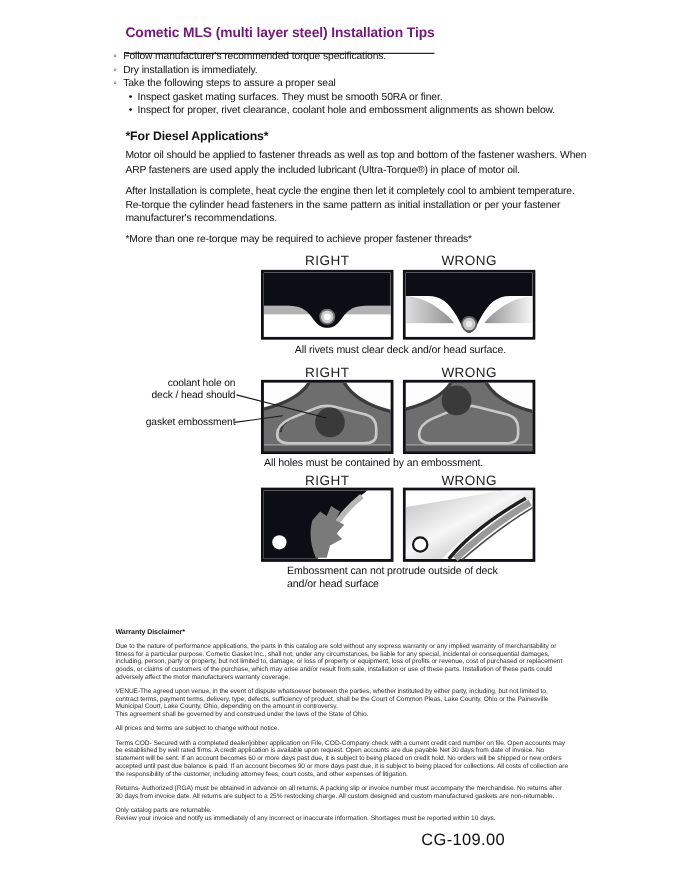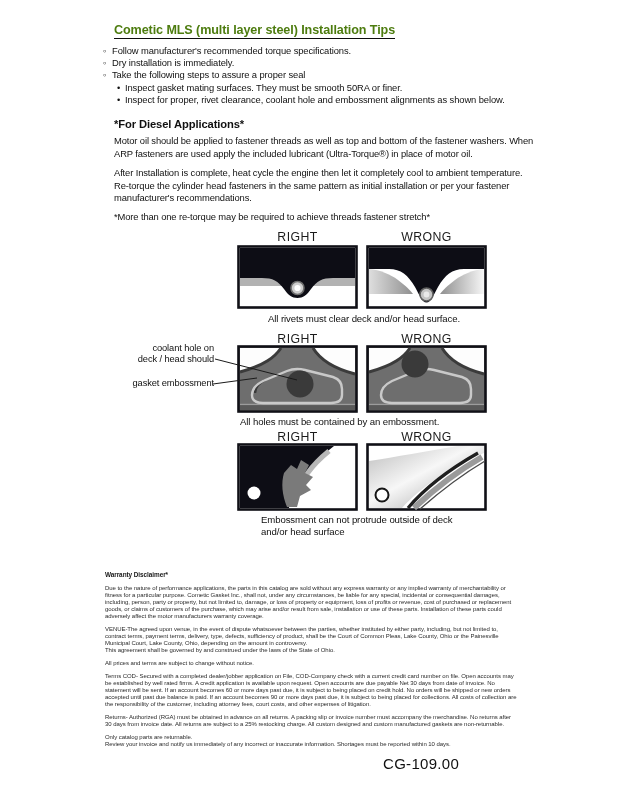--- a/index.html
+++ b/index.html
@@ -2,22 +2,22 @@
 <html><head>
 <meta charset="utf-8">
 <style>
   html,body{margin:0;padding:0;background:#ffffff;}
   .page{
     position:relative;width:618px;height:800px;background:#ffffff;overflow:hidden;
     font-family:"Liberation Sans","DejaVu Sans",sans-serif;color:#111;
   }
   
   .title{
-    position:absolute;left:114px;top:23px;font-size:12.6px;font-weight:bold;color:#4d7c0f;
-    border-bottom:1.6px solid #0d0d0d;padding-bottom:1px;letter-spacing:-.1px;white-space:nowrap;
+    position:absolute;left:114px;top:23px;font-size:12.6px;font-weight:bold;color:#701a75;
+    border-bottom:1.6px solid #0d0d0d;padding-bottom:11px;letter-spacing:-.1px;white-space:nowrap;
   }
   .bullets{position:absolute;left:103px;top:45px;width:440px;font-size:9.4px;line-height:12.2px;letter-spacing:-.1px;}
   .b-row{display:flex;}
   .b-row.sub{padding-left:14px;}
   .b-marker{flex:none;width:9px;color:#111;}
   .b-row.sub .b-marker{width:8px;}
   
   .dheading{position:absolute;left:114px;top:118px;font-size:11.2px;font-weight:bold;letter-spacing:-.1px;}
   .body-para{position:absolute;left:114px;width:420px;font-size:9.4px;line-height:12.6px;letter-spacing:-.12px;}
   .dp1{top:135px;}
@@ -74,21 +74,21 @@
     </div>
     <div class="b-row sub">
       <span class="b-marker">•</span>
       <span>Inspect for proper, rivet clearance, coolant hole and embossment alignments as shown below.</span>
     </div>
   </div>
 
   <div class="dheading">*For Diesel Applications*</div>
   <div class="body-para dp1">Motor oil should be applied to fastener threads as well as top and bottom of the fastener washers. When ARP fasteners are used apply the included lubricant (Ultra-Torque®) in place of motor oil.</div>
   <div class="body-para dp2">After Installation is complete, heat cycle the engine then let it completely cool to ambient temperature. Re-torque the cylinder head fasteners in the same pattern as initial installation or per your fastener manufacturer's recommendations.</div>
-  <div class="body-para dnote">*More than one re-torque may be required to achieve threads fastener stretch*</div>
+  <div class="body-para dnote">*More than one re-torque may be required to achieve proper fastener threads*</div>
 
   <div class="lbl f1-lr">RIGHT</div>
   <div class="lbl f1-lw">WRONG</div>
 
   <svg class="panel f1-pr" width="121" height="64" viewBox="0 0 121 64">
     <rect x="1.5" y="1.5" width="118" height="61" fill="#ffffff" stroke="#101016" stroke-width="2.6"></rect>
     <rect x="3" y="33" width="115" height="8" fill="#b2b2b2"></rect>
     <rect x="3" y="41" width="115" height="20" fill="#ffffff"></rect>
     <path d="M3,3 H118 V33 H96 C85,33 80,36 74,44 C70,50 66,53 60.5,53 C55,53 51,50 47,44 C41,36 36,33 25,33 H3 Z" fill="#0d0d15"></path>
     <circle cx="60.5" cy="43" r="6.5" fill="#cfcfcf" stroke="#6f6f6f" stroke-width="1.6"></circle>

